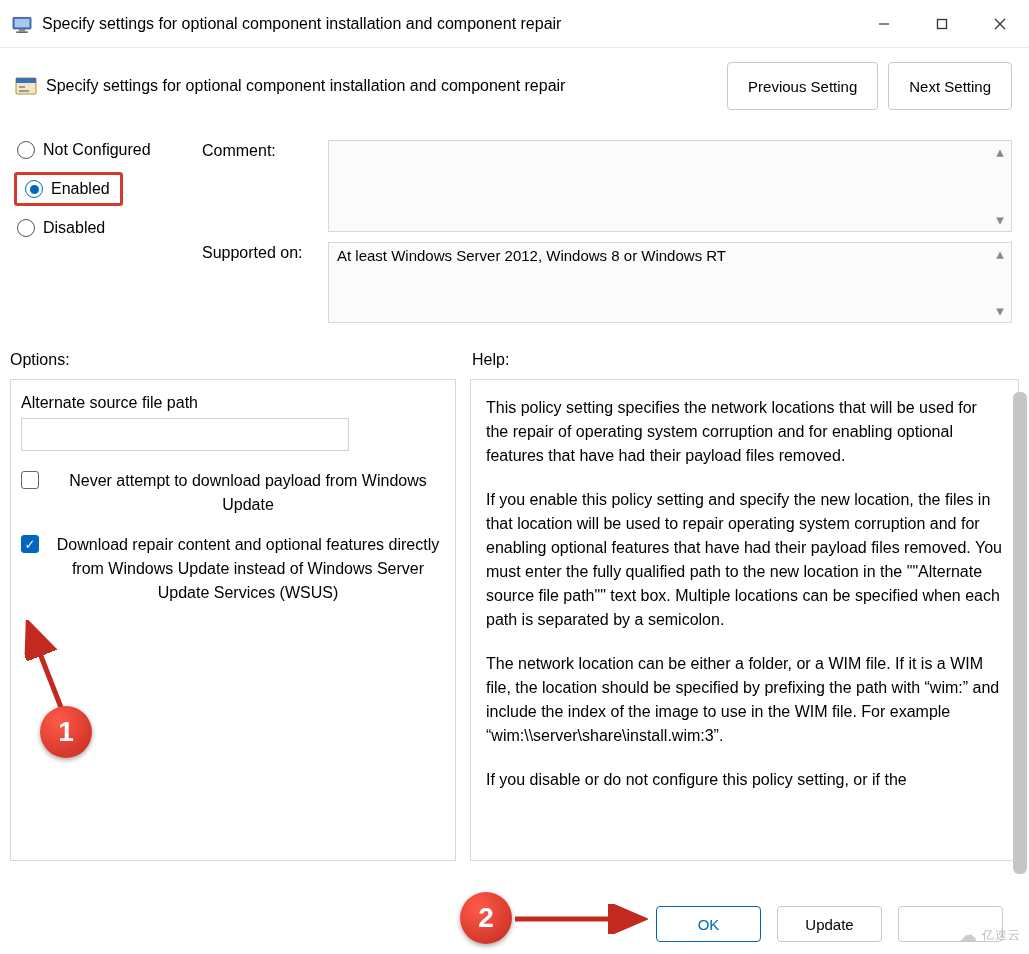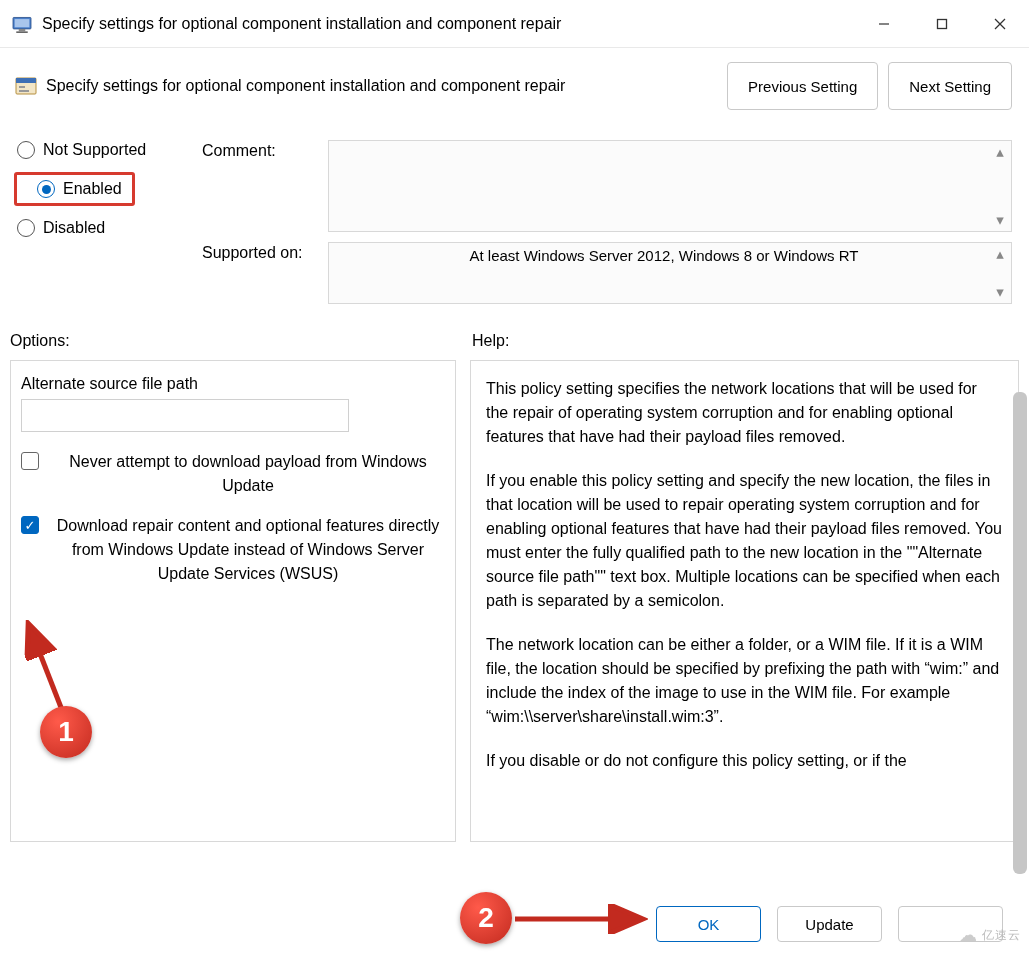--- a/index.html
+++ b/index.html
@@ -82,40 +82,40 @@
     display:flex; align-items:center; justify-content:center;
     background:#fff;
   }
   .radio.selected { border-color: #0067c0; }
   .radio.selected::after {
     content:""; width:9px; height:9px; border-radius:50%; background:#0067c0;
   }
   .radio-row.highlighted {
     border: 3px solid #d63a2f;
     border-radius: 3px;
-    padding: 5px 10px 5px 20px;
+    padding: 5px 10px 5px 8px;
     margin-top: -4px;
     margin-bottom: 12px;
     display: inline-flex;
     align-items: center;
   }
 
   .fields-col { flex: 1; margin-left: 6px; }
   .field-row { display:flex; margin-bottom: 10px; align-items: flex-start; }
   .field-label { width: 126px; font-size:16px; padding-top: 2px; }
   .scroll-box {
     flex: 1;
     border: 1px solid #d8d8d8;
     background: #fbfbfb;
     height: 92px;
     position: relative;
     padding: 4px 20px 4px 8px;
     font-size: 15px;
   }
-  .scroll-box.short { height: 62px; text-align: center; }
+  .scroll-box.short { height: 81px; }
   .spin { position:absolute; right:4px; width:14px; height:14px; display:flex; align-items:center; justify-content:center; color:#888; }
   .spin.up { top:4px; } .spin.down { bottom:4px; }
 
   
   .section-labels {
     display:flex; padding: 18px 17px 0 10px; font-size:16px;
   }
   .section-labels .lbl-opts { width: 462px; }
 
   
@@ -255,21 +255,21 @@
   </span>
   <span class="policy-title">Specify settings for optional component installation and component repair</span>
   <button class="nav-btn">Previous Setting</button>
   <button class="nav-btn">Next Setting</button>
 </div>
 
 <div class="mid">
   <div class="state-col">
     <div class="radio-row">
       <span class="radio"></span>
-      <span>Not Supported</span>
+      <span>Not Configured</span>
     </div>
     <div class="radio-row highlighted">
       <span class="radio selected"></span>
       <span>Enabled</span>
     </div>
     <div class="radio-row">
       <span class="radio"></span>
       <span>Disabled</span>
     </div>
   </div>

